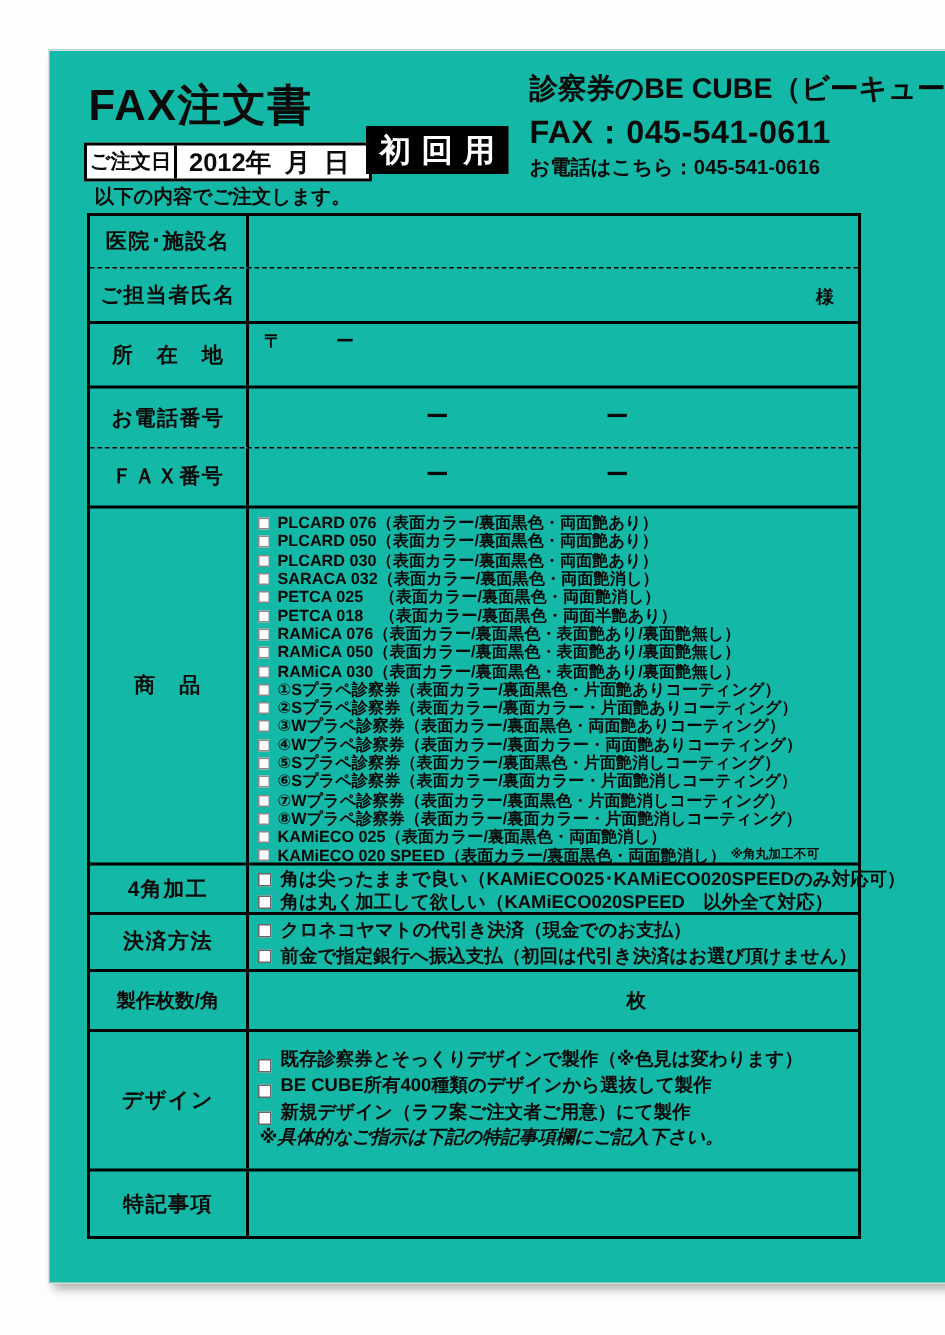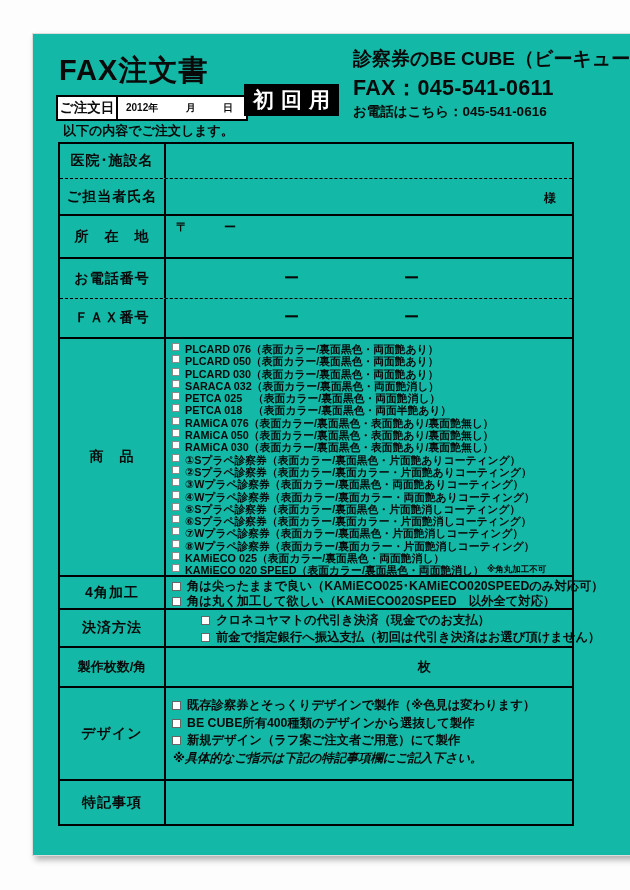--- a/index.html
+++ b/index.html
@@ -7,21 +7,21 @@
   .page{
     position:absolute;left:32px;top:33px;width:605px;height:823px;
     background:#14b8a6;border:1px solid #ddd;
     box-shadow:3px 4px 6px rgba(0,0,0,0.30);
     font-family:"Liberation Sans","DejaVu Sans",sans-serif;
     font-weight:700;color:#0a0a0a;
   }
   .title{position:absolute;left:26px;top:17px;font-size:29px;letter-spacing:1px;white-space:nowrap;}
   .date-box{position:absolute;left:23px;top:61px;width:192px;height:26px;border:2px solid #000;display:flex;background:#fff;}
   .date-label{flex:0 0 60px;border-right:2px solid #000;display:flex;align-items:center;justify-content:center;font-size:13.5px;}
-  .date-value{flex:1;display:flex;align-items:center;justify-content:space-between;padding:0 13px 0 8px;font-size:10px;}
+  .date-value{flex:1;display:flex;align-items:center;justify-content:space-between;padding:0 13px 0 8px;font-size:17px;}
   .badge{position:absolute;left:211px;top:50px;width:95px;height:32px;background:#000;color:#fff;
     display:flex;align-items:center;justify-content:center;font-size:21px;letter-spacing:7px;text-indent:7px;}
   .contact{position:absolute;left:320px;top:12px;white-space:nowrap;}
   .brand{font-size:19px;}
   .fax-number{font-size:21.5px;margin-top:1px;letter-spacing:0.3px;}
   .tel-number{font-size:13.5px;margin-top:1px;}
   .intro{position:absolute;left:30px;top:88px;font-size:13px;}
   .table{position:absolute;left:25px;top:108px;width:516px;border:2px solid #000;}
   .row{display:flex;border-bottom:2px solid #000;}
   .row.dashed{border-bottom:1.5px dashed #000;}
@@ -30,39 +30,39 @@
     font-size:14px;letter-spacing:1px;text-align:center;white-space:nowrap;}
   .lbl.small{font-size:13px;letter-spacing:0;}
   .val{flex:1;position:relative;}
   .r-clinic{height:35px;}
   .r-person{height:37px;}
   .r-address{height:43px;}
   .r-tel{height:40px;}
   .r-fax{height:40px;}
   .r-products{height:238px;}
   .r-corner{height:33px;}
-  .r-payment{height:38px;gap:29px;}
+  .r-payment{height:38px;}
   .r-quantity{height:40px;}
   .r-design{height:93px;}
   .r-notes{height:43px;}
   .suffix{position:absolute;right:16px;top:50%;transform:translateY(-42%);font-size:12px;}
   .postal{position:absolute;left:10px;top:3px;font-size:12px;}
   .postal-dash{position:absolute;left:58px;top:3px;font-size:12px;}
   .dash1{position:absolute;left:118px;top:50%;transform:translateY(-55%);font-size:15px;}
   .dash2{position:absolute;left:238px;top:50%;transform:translateY(-55%);font-size:15px;}
   .plist{padding:4px 0 0 6px;}
-  .pline{display:flex;height:12.3px;white-space:nowrap;font-size:10.8px;}
+  .pline{display:flex;align-items:center;height:12.3px;white-space:nowrap;font-size:10.8px;}
   .cb{flex:0 0 8px;width:8px;height:8px;border:1px solid #8a8a8a;background:#fff;margin-right:5px;}
   .pnote{font-size:8.5px;margin-left:3px;}
   .olist{padding:2px 0 0 6px;}
   .oline{display:flex;align-items:center;white-space:nowrap;font-size:12.3px;}
   .r-corner .oline{height:15px;}
   .r-payment .oline{height:17px;}
   .r-design .olist{padding-top:9px;}
-  .r-design .oline{height:17.5px;}
+  .r-design .oline{height:17.5px;align-items:flex-end;}
   .cb2{flex:0 0 9px;width:9px;height:9px;border:1px solid #666;background:#fff;margin-right:6px;}
   .note-line{padding-left:1px;font-style:italic;}
   .unit{position:absolute;left:62%;top:50%;transform:translateY(-50%);font-size:13px;}
 </style>
 </head>
 <body>
 
 <div class="page">
 
   <div class="title">FAX注文書</div>

